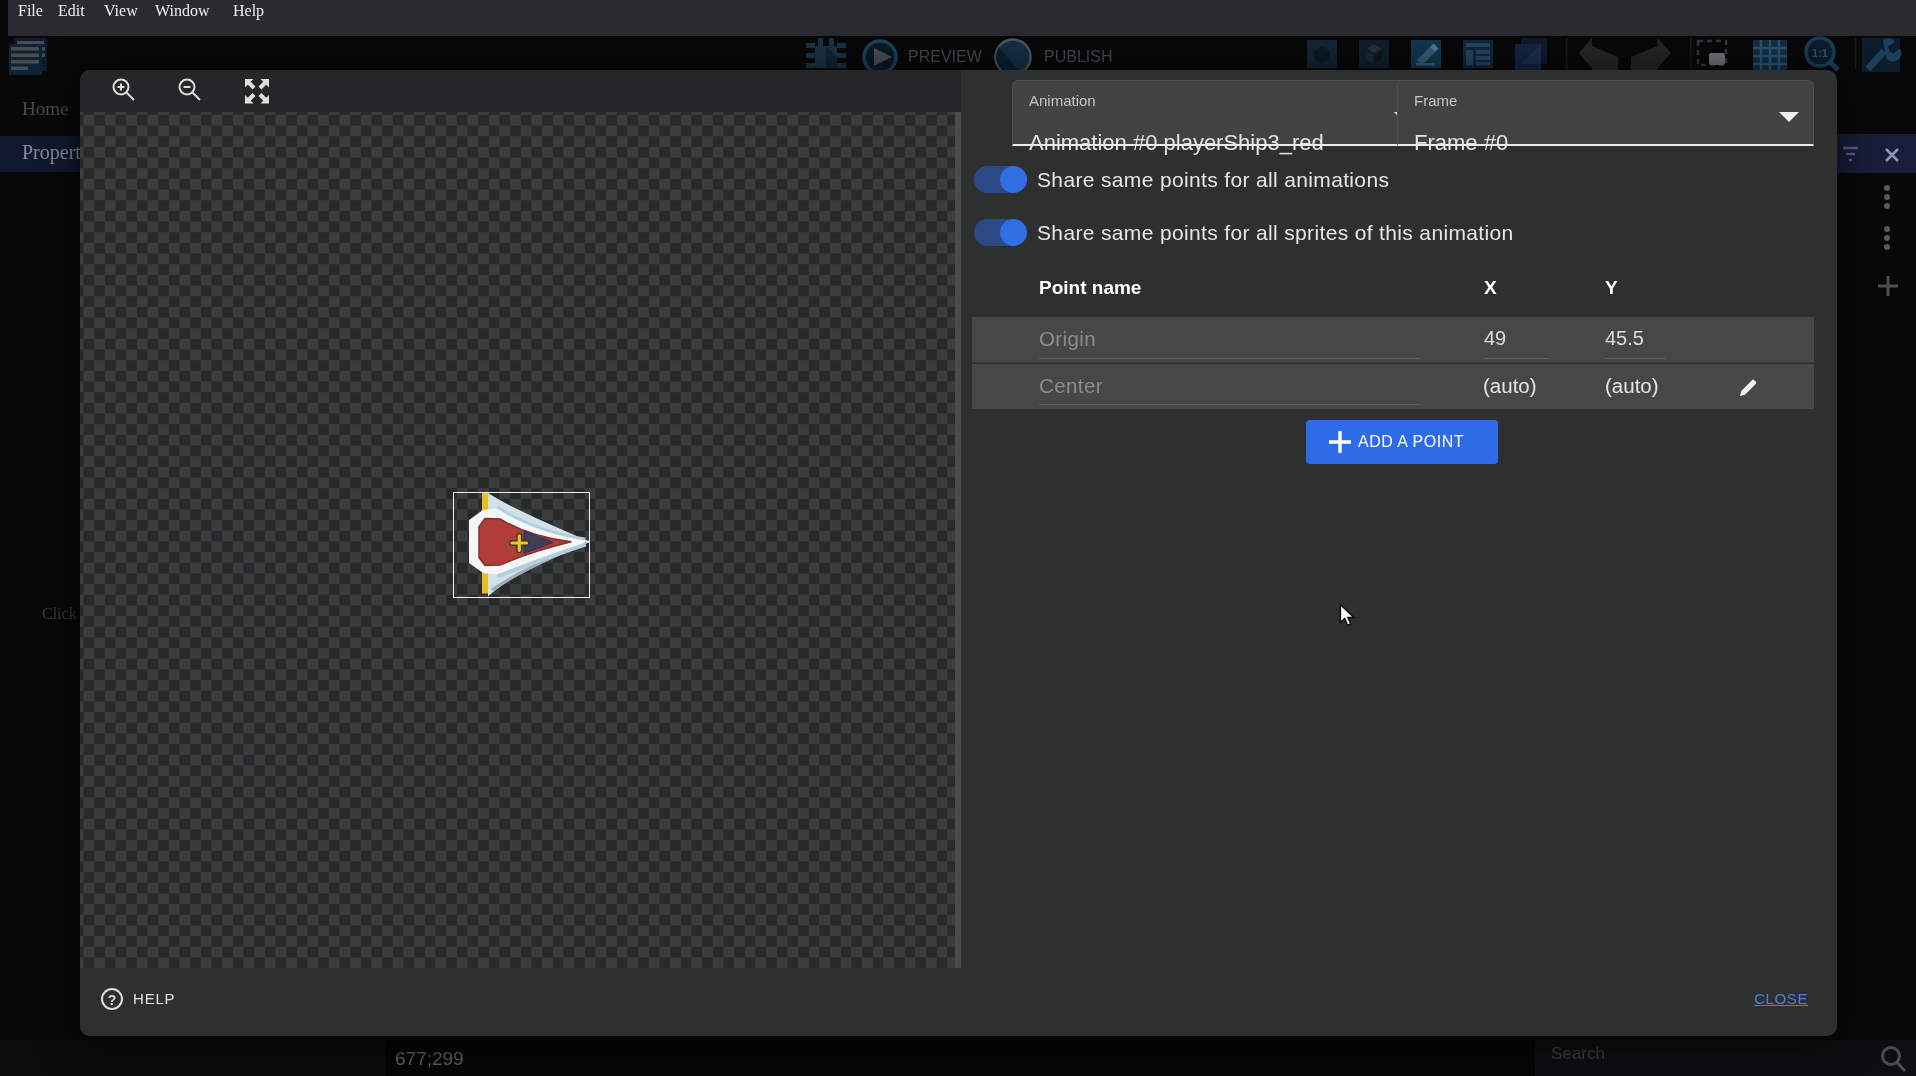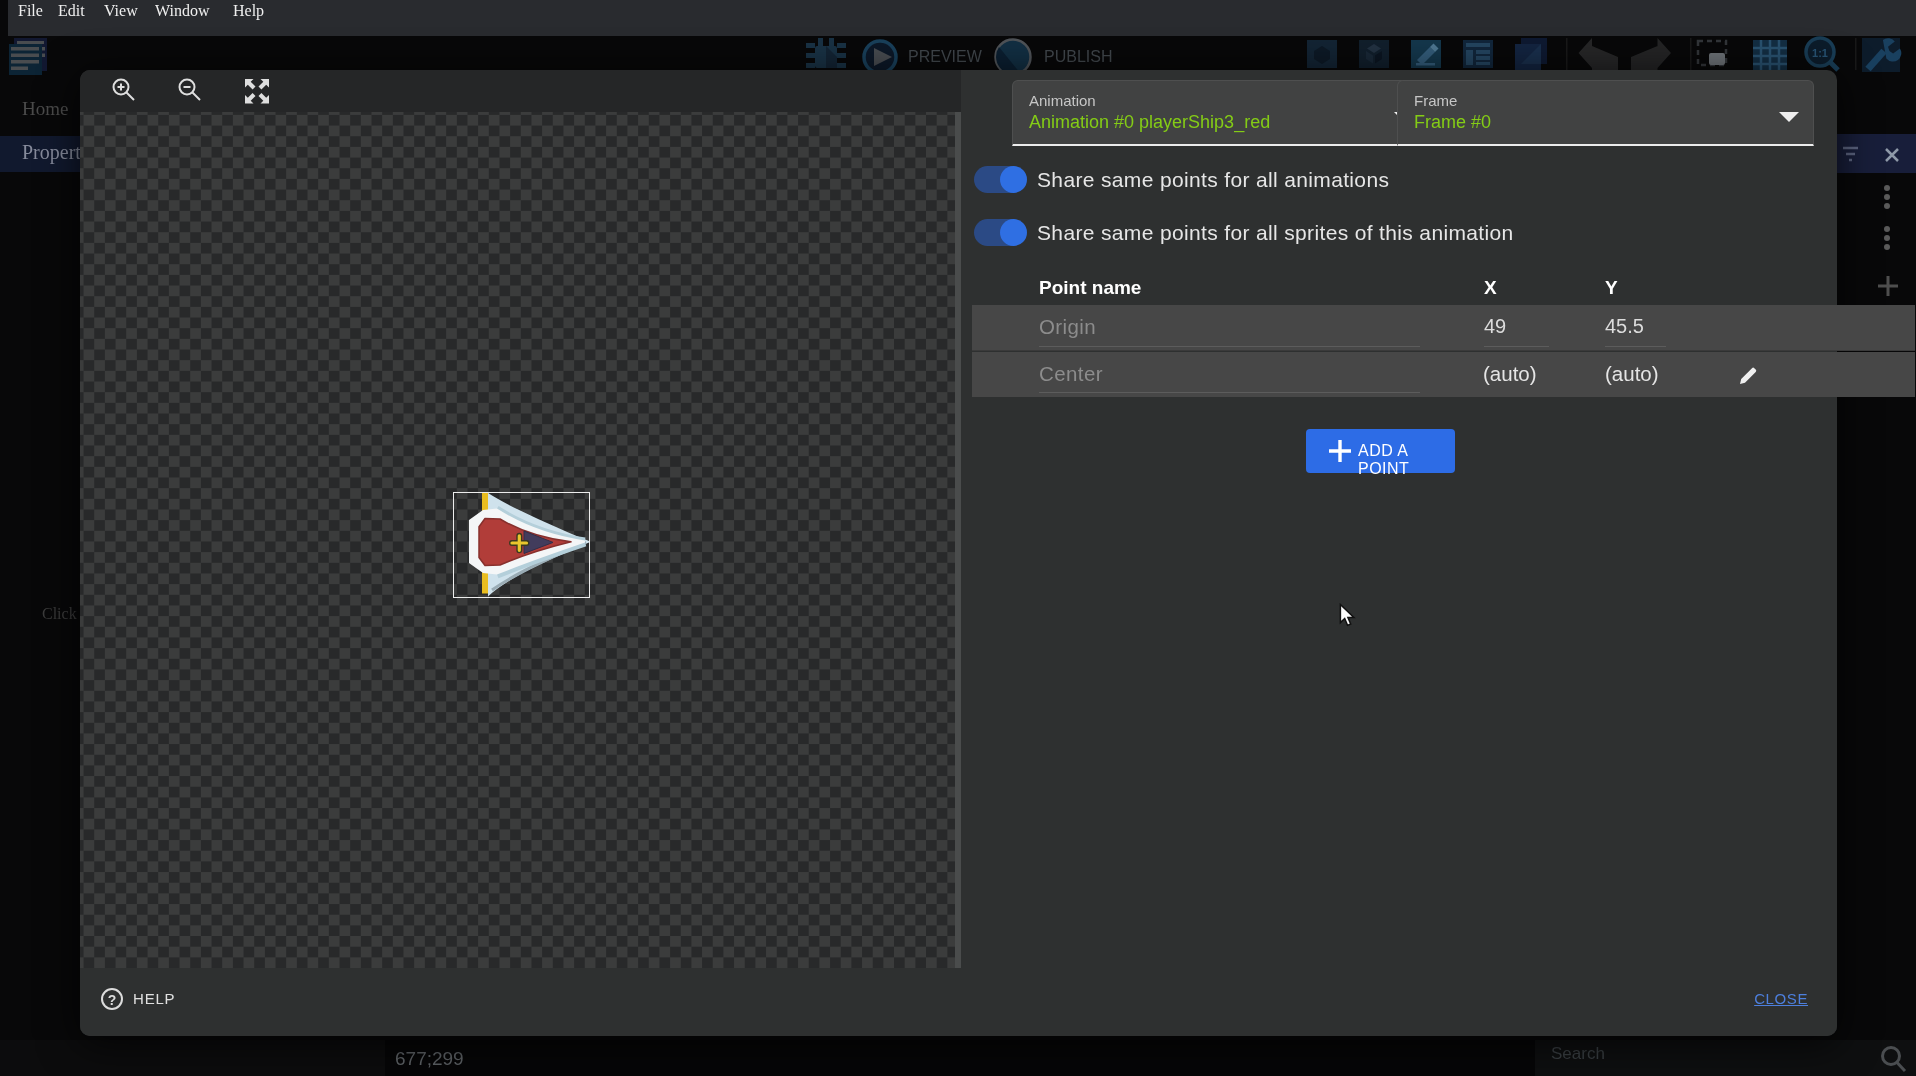--- a/index.html
+++ b/index.html
@@ -29,39 +29,39 @@
     background:repeating-conic-gradient(#3b3c3c 0% 25%, #28292a 0% 50%);
     background-size:21.333px 21.333px; background-position:14.24px 2.92px; }
   #vstrip { position:absolute; left:875px; top:42px; width:6px; height:856px; background:#4a4c4c; }
   #vgap { position:absolute; left:881px; top:0px; width:11px; height:898px; background:#2e3030; }
   #mfooter { position:absolute; left:0; top:898px; width:1757px; height:68px; background:#2e3030; border-radius:0 0 10px 10px; }
 
   
   .sel { position:absolute; top:10px; width:417px; height:66px; background:#414242;
     border:1px solid #4e4f4f; border-bottom:2px solid #ececec; border-radius:6px 6px 0 0; }
   .sel .lab { position:absolute; left:16px; top:11px; font-size:15px; color:#c6c6c6; }
-  .sel .val { position:absolute; left:16px; top:31px; font-size:18px; color:#84cc16; }
+  .sel .val { position:absolute; left:16px; top:49px; font-size:22px; color:#e5e5e5; }
   .sel .tri { position:absolute; right:14px; top:31px; width:0; height:0;
     border-left:10px solid transparent; border-right:10px solid transparent; border-top:10px solid #efefef; }
 
   
   .tgl { position:absolute; width:51px; height:27px; border-radius:14px; background:#2b4a85; }
   .tgl .knob { position:absolute; right:-2px; top:0px; width:27px; height:27px; border-radius:50%; background:#2f6fe3; }
   .tlab { position:absolute; font-size:21px; letter-spacing:0.35px; color:#e6e6e6; }
 
   
   .th { position:absolute; font-size:19px; font-weight:bold; color:#ffffff; }
-  .row { position:absolute; left:892px; width:943px; height:46px; background:#474747; }
+  .row { position:absolute; left:892px; width:842px; height:46px; background:#474747;margin-top:12px; }
   .rname { position:absolute; left:67px; top:10px; font-size:20.5px; letter-spacing:0.4px; color:#8c8c8c; }
   .rval { position:absolute; top:10px; font-size:20px; color:#dcdcdc; }
   .rauto { position:absolute; top:10px; font-size:20.5px; color:#e5e5e5; }
   .uline { position:absolute; height:1px; background:#5c5c5c; }
 
-  #addbtn { position:absolute; left:1226px; top:350px; width:149px; height:44px; background:#2d6ce6;
-    border-radius:4px; color:#fff;margin-top:9px; }
+  #addbtn { position:absolute; left:1226px; top:350px; width:192px; height:44px; background:#2d6ce6;
+    border-radius:4px; color:#fff; }
   #addbtn .tx { position:absolute; left:52px; top:13px; font-size:16px; letter-spacing:0.5px; }
 
   #helpfoot { position:absolute; left:21px; top:19px; }
   #closefoot { position:absolute; right:29px; top:22px; font-size:15px; letter-spacing:0.6px; color:#4d7fdd;text-decoration:underline; }
 </style>
 </head>
 <body>
 
 <div id="menubar">
   <span style="left:10px">File</span>

